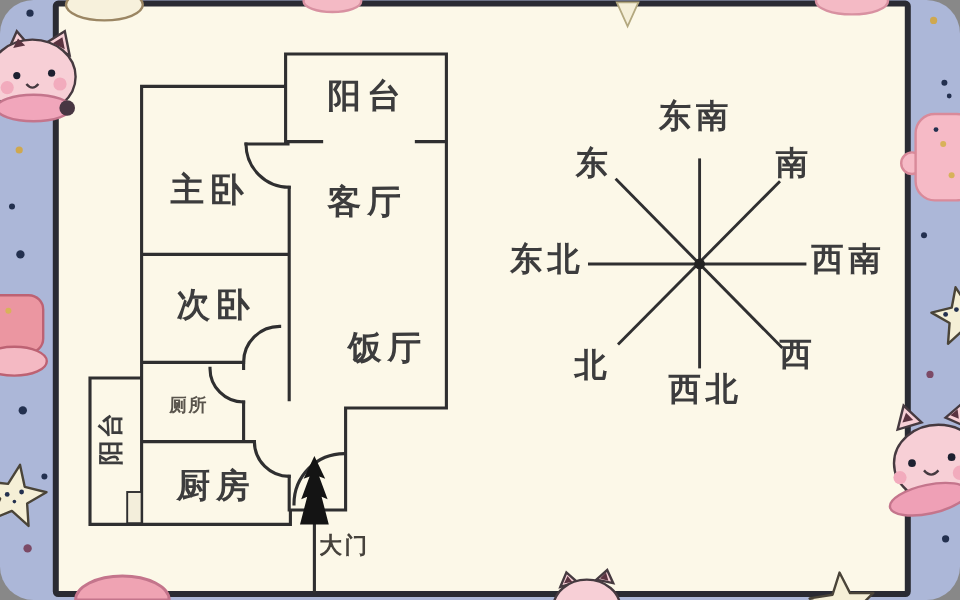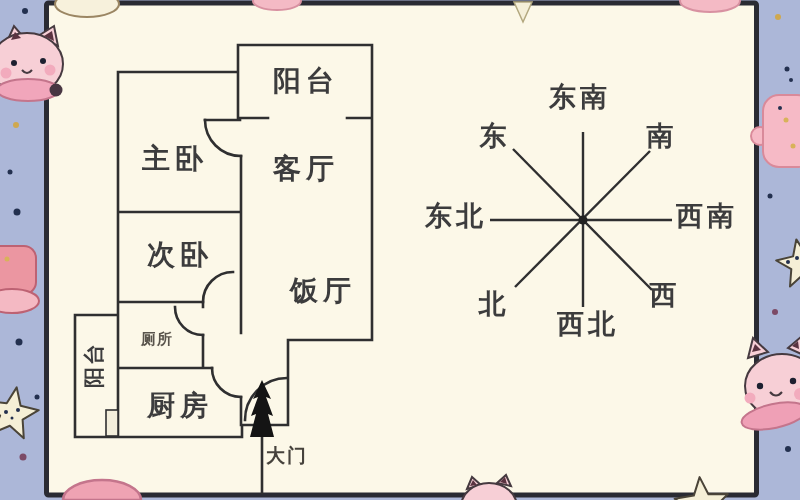--- a/index.html
+++ b/index.html
@@ -1,19 +1,20 @@
 <!DOCTYPE html>
 <html><head>
 <meta charset="utf-8">
 <style>
   html,body{margin:0;padding:0;background:#888;}
   .stage{
     position:relative;width:800px;height:500px;overflow:hidden;
     background:#acb7d8;
     font-family:"Liberation Sans", sans-serif;
+    border-radius:28px;
   }
   svg{position:absolute;inset:0;display:block;}
   text{
     font-family:"Liberation Sans", sans-serif;
     fill:#3c3c3d;
     dominant-baseline:central;
     text-anchor:middle;
     font-weight:600;
   }
   .room{font-size:28px;letter-spacing:5px;}

